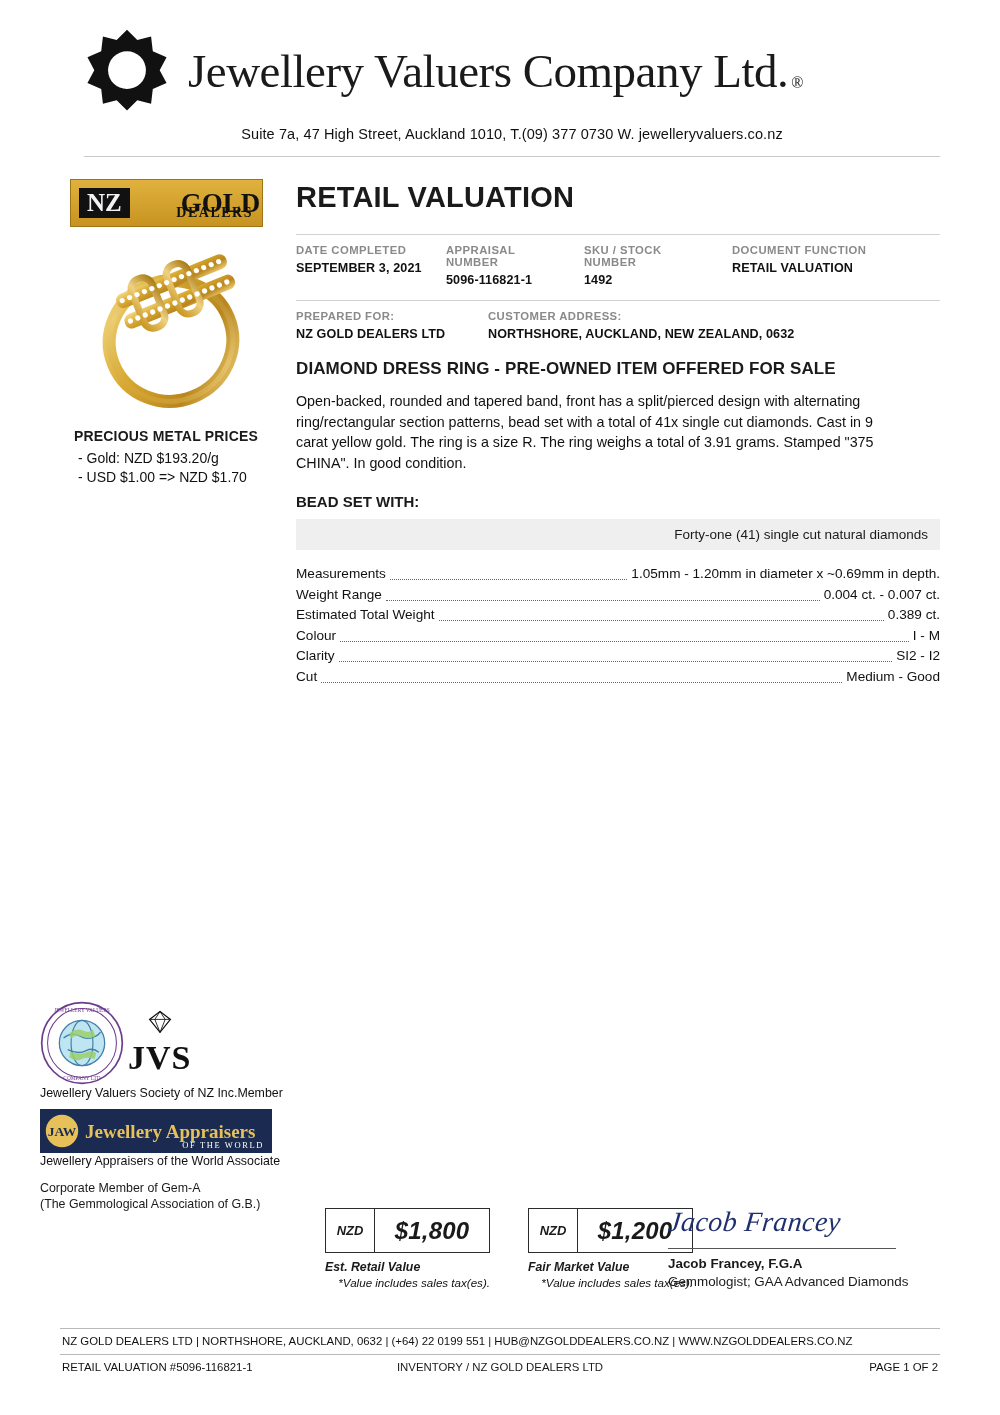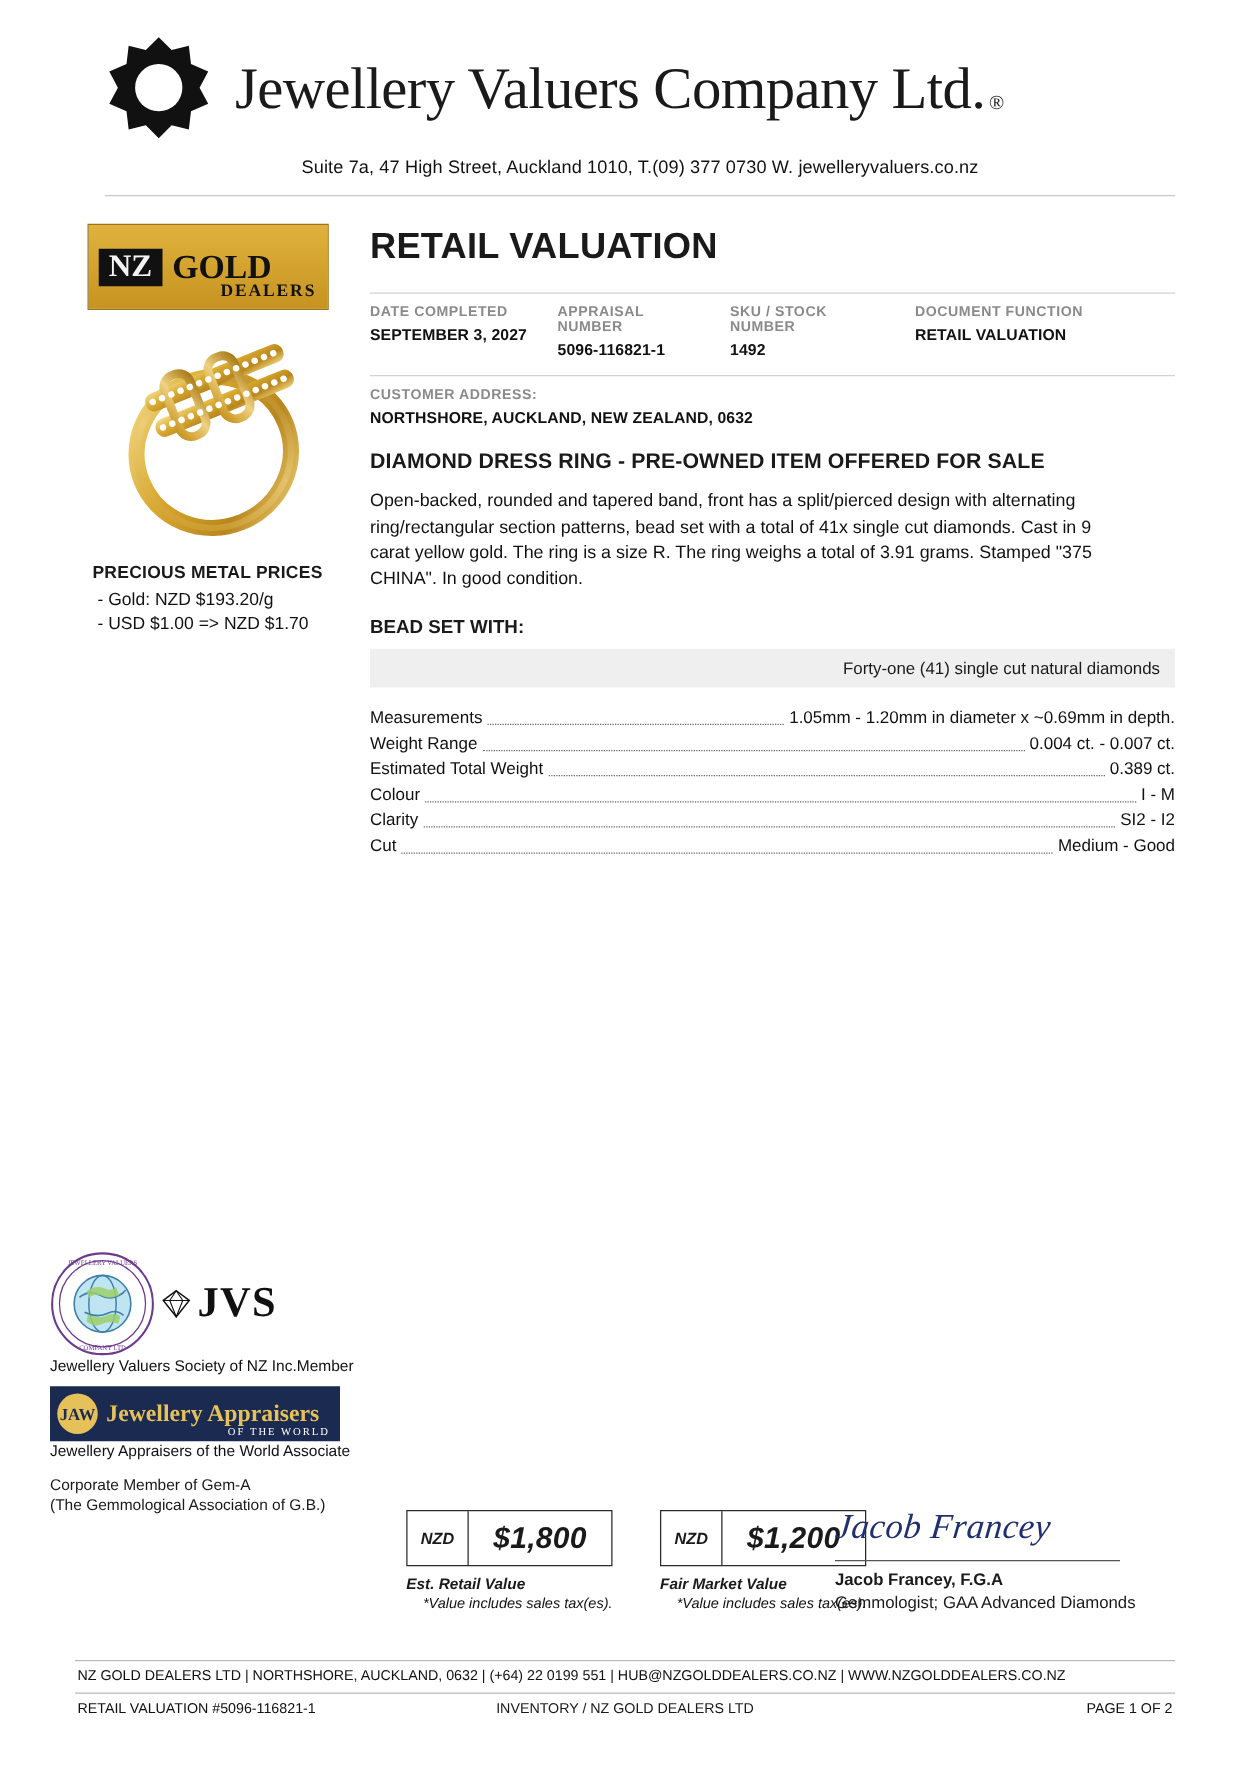--- a/index.html
+++ b/index.html
@@ -67,29 +67,30 @@
     padding-right: 18px;
   }
   .right-col {
     flex: 1 1 auto;
     padding-left: 6px;
   }
 
   
   .nzgd-logo {
     width: 193px;
-    height: 69px;
+    height: 48px;
     background: #d6a62b;
     background: linear-gradient(180deg,#e0b23d 0%, #c79321 100%);
     border: 1px solid #9d7416;
     position: relative;
     margin: 0 0 6px 10px;
     display: flex;
     align-items: center;
     overflow: hidden;
+    gap: 43px;
   }
   .nzgd-logo .nz {
     background: #111;
     color: #f3f3f3;
     font-family: "Liberation Serif", serif;
     font-weight: bold;
     font-size: 25px;
     padding: 2px 8px 3px 8px;
     margin-left: 8px;
     line-height: 1;
@@ -234,20 +235,21 @@
   }
   .jvs-word {
     font-family: "Liberation Serif", serif;
     font-weight: bold;
     font-size: 34px;
     letter-spacing: 1px;
     color: #111;
     display: flex;
     align-items: center;
     gap: 4px;
+    flex-direction: column;
   }
   .badge-caption {
     font-size: 12.4px;
     color: #111;
     margin: 1px 0 9px 0;
   }
   .jaw-bar {
     width: 232px;
     height: 44px;
     background: #1b2a50;
@@ -479,38 +481,42 @@
     <div class="metal-price-line">- USD $1.00 =&gt; NZD $1.70</div>
   </div>
 
   <div class="right-col">
     <h1 class="title">RETAIL VALUATION</h1>
 
     <div class="meta-rule"></div>
     <div class="meta-row">
       <div class="meta-cell w-date">
         <div class="meta-label">DATE COMPLETED</div>
-        <div class="meta-value">SEPTEMBER 3, 2027</div>
+        <div class="meta-value">SEPTEMBER 3, 2021</div>
       </div>
       <div class="meta-cell w-appraisal">
         <div class="meta-label">APPRAISAL NUMBER</div>
         <div class="meta-value">5096-116821-1</div>
       </div>
       <div class="meta-cell w-sku">
         <div class="meta-label">SKU / STOCK NUMBER</div>
         <div class="meta-value">1492</div>
       </div>
       <div class="meta-cell w-func">
         <div class="meta-label">DOCUMENT FUNCTION</div>
         <div class="meta-value">RETAIL VALUATION</div>
       </div>
     </div>
 
     <div class="meta-rule" style="margin-top:13px;"></div>
     <div class="meta-row">
+      <div class="meta-cell w-prepared">
+        <div class="meta-label">PREPARED FOR:</div>
+        <div class="meta-value">NZ GOLD DEALERS LTD</div>
+      </div>
       <div class="meta-cell w-address">
         <div class="meta-label">CUSTOMER ADDRESS:</div>
         <div class="meta-value">NORTHSHORE, AUCKLAND, NEW ZEALAND, 0632</div>
       </div>
     </div>
 
     <div class="item-title">DIAMOND DRESS RING - PRE-OWNED ITEM OFFERED FOR SALE</div>
     <p class="item-desc">Open-backed, rounded and tapered band, front has a split/pierced design with alternating ring/rectangular section patterns, bead set with a total of 41x single cut diamonds. Cast in 9 carat yellow gold. The ring is a size R. The ring weighs a total of 3.91 grams. Stamped "375 CHINA". In good condition.</p>
 
     <div class="section-title">BEAD SET WITH:</div>

